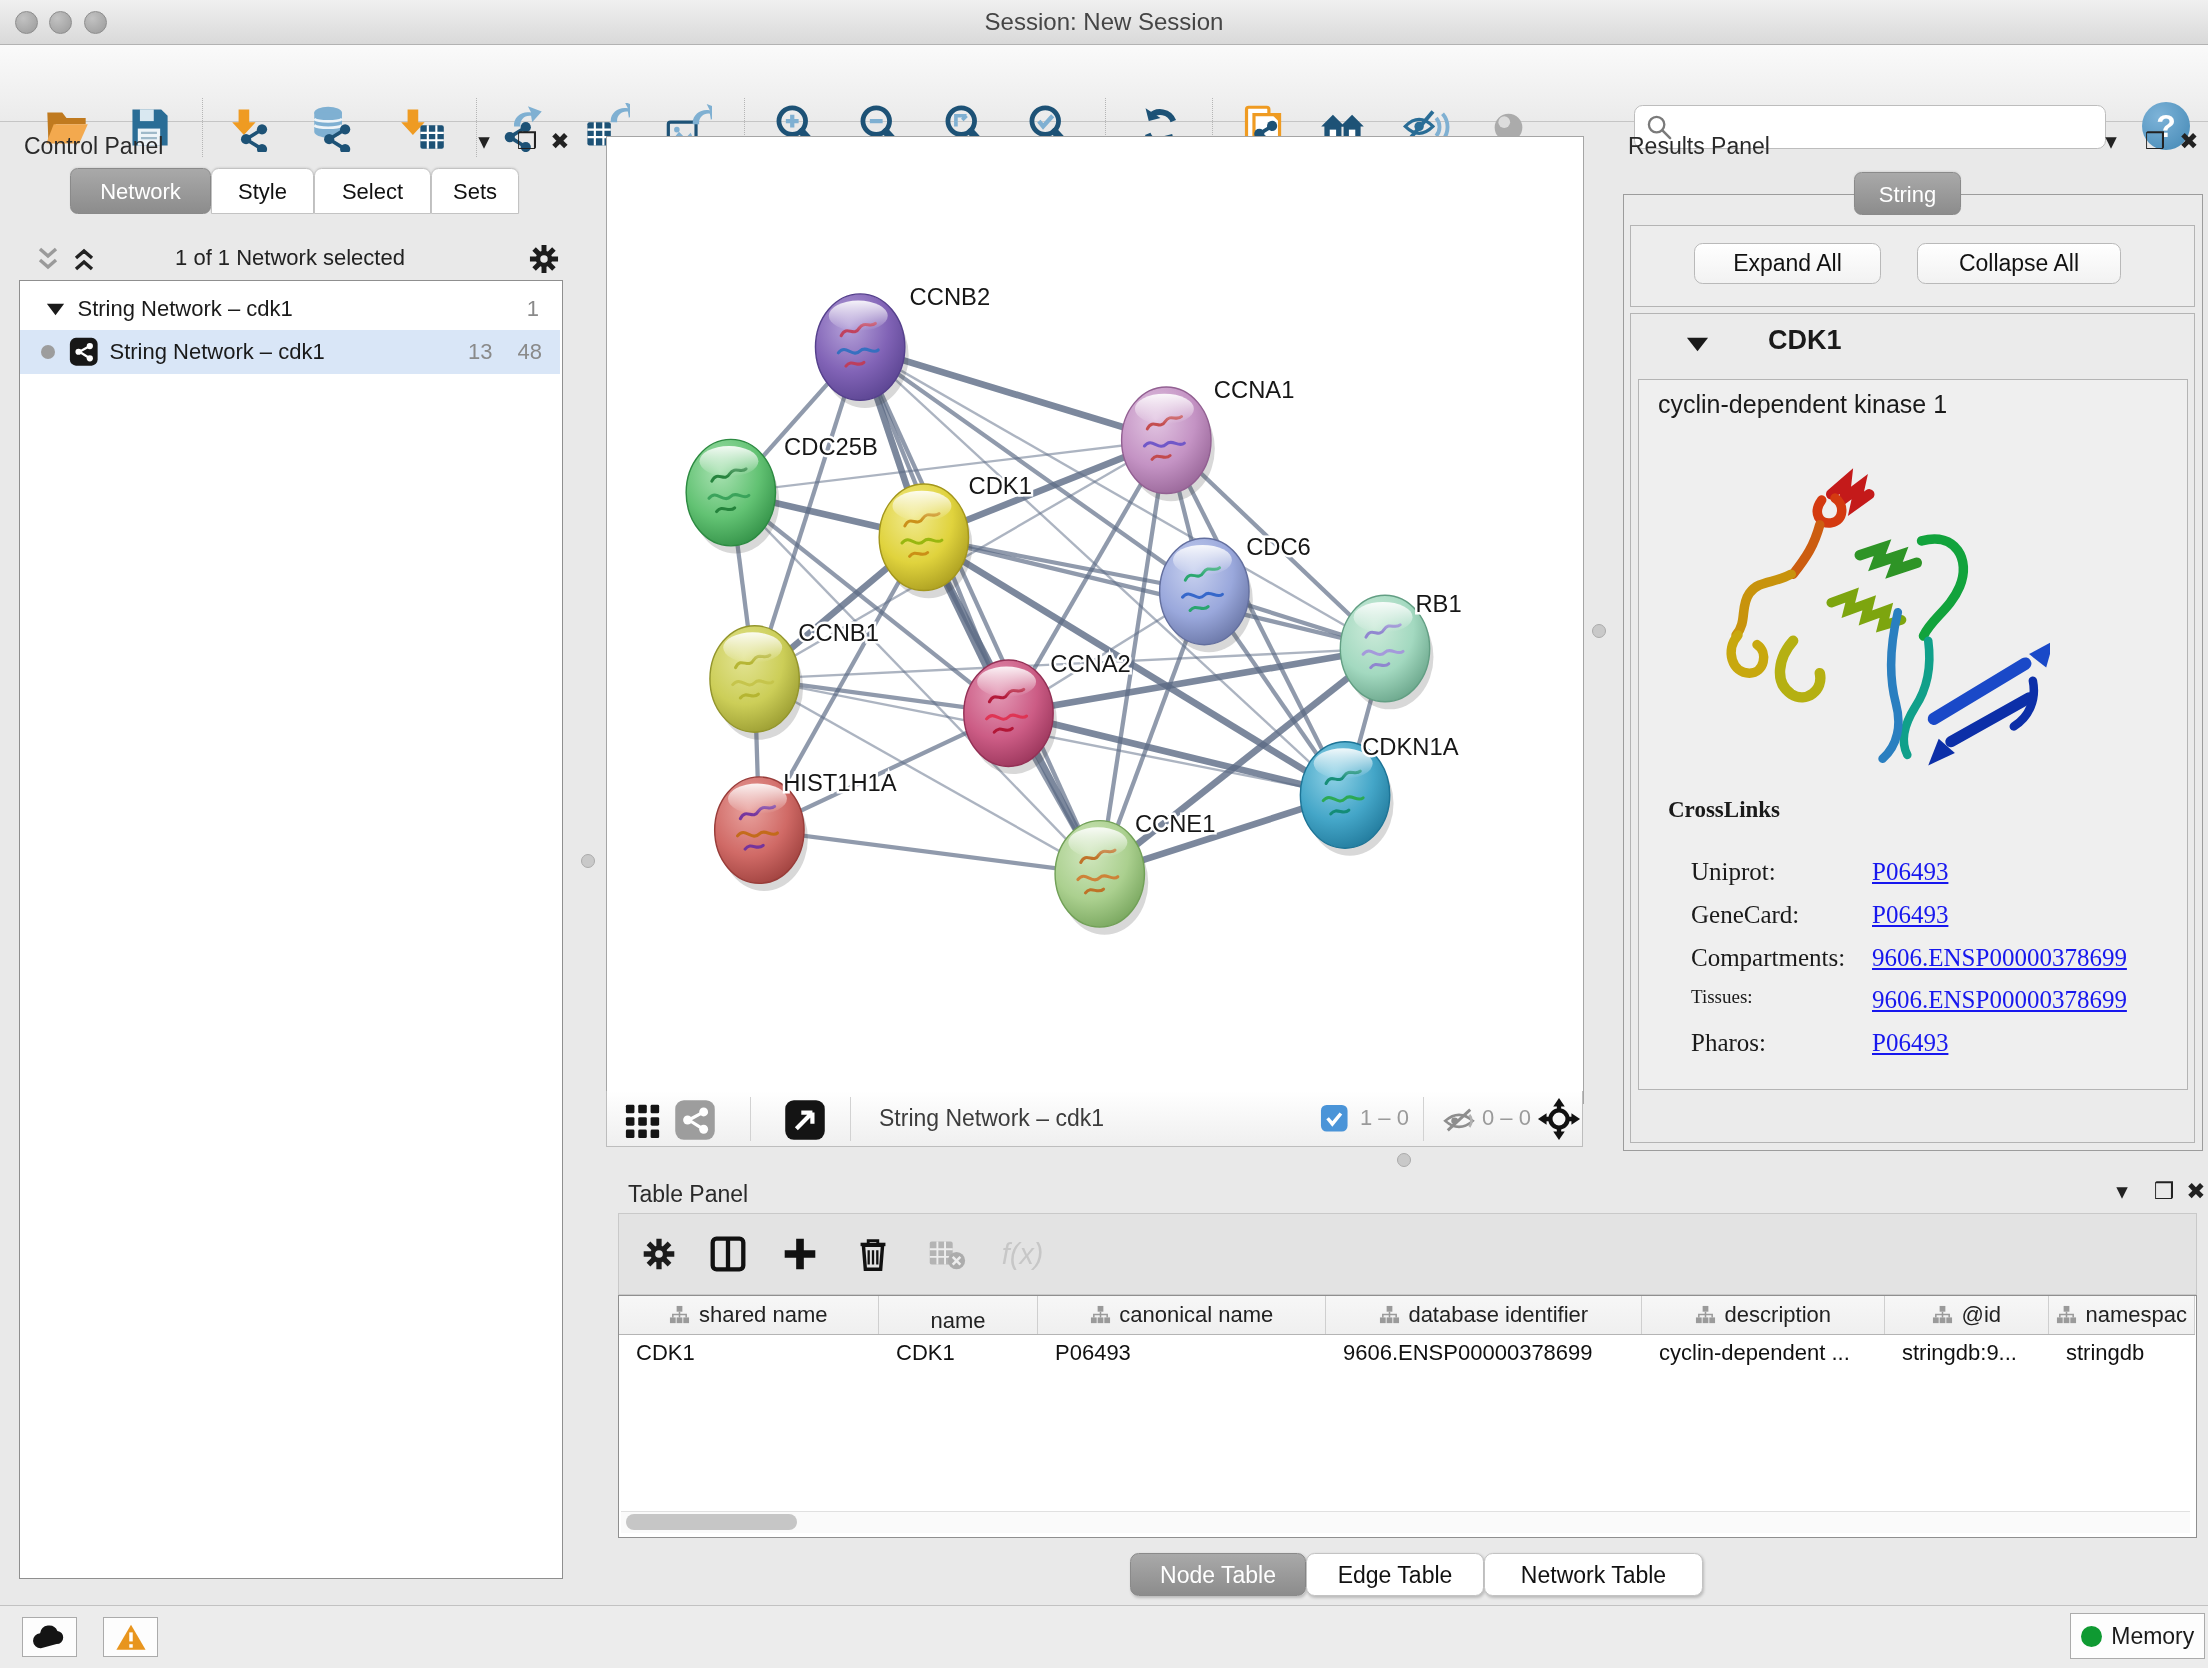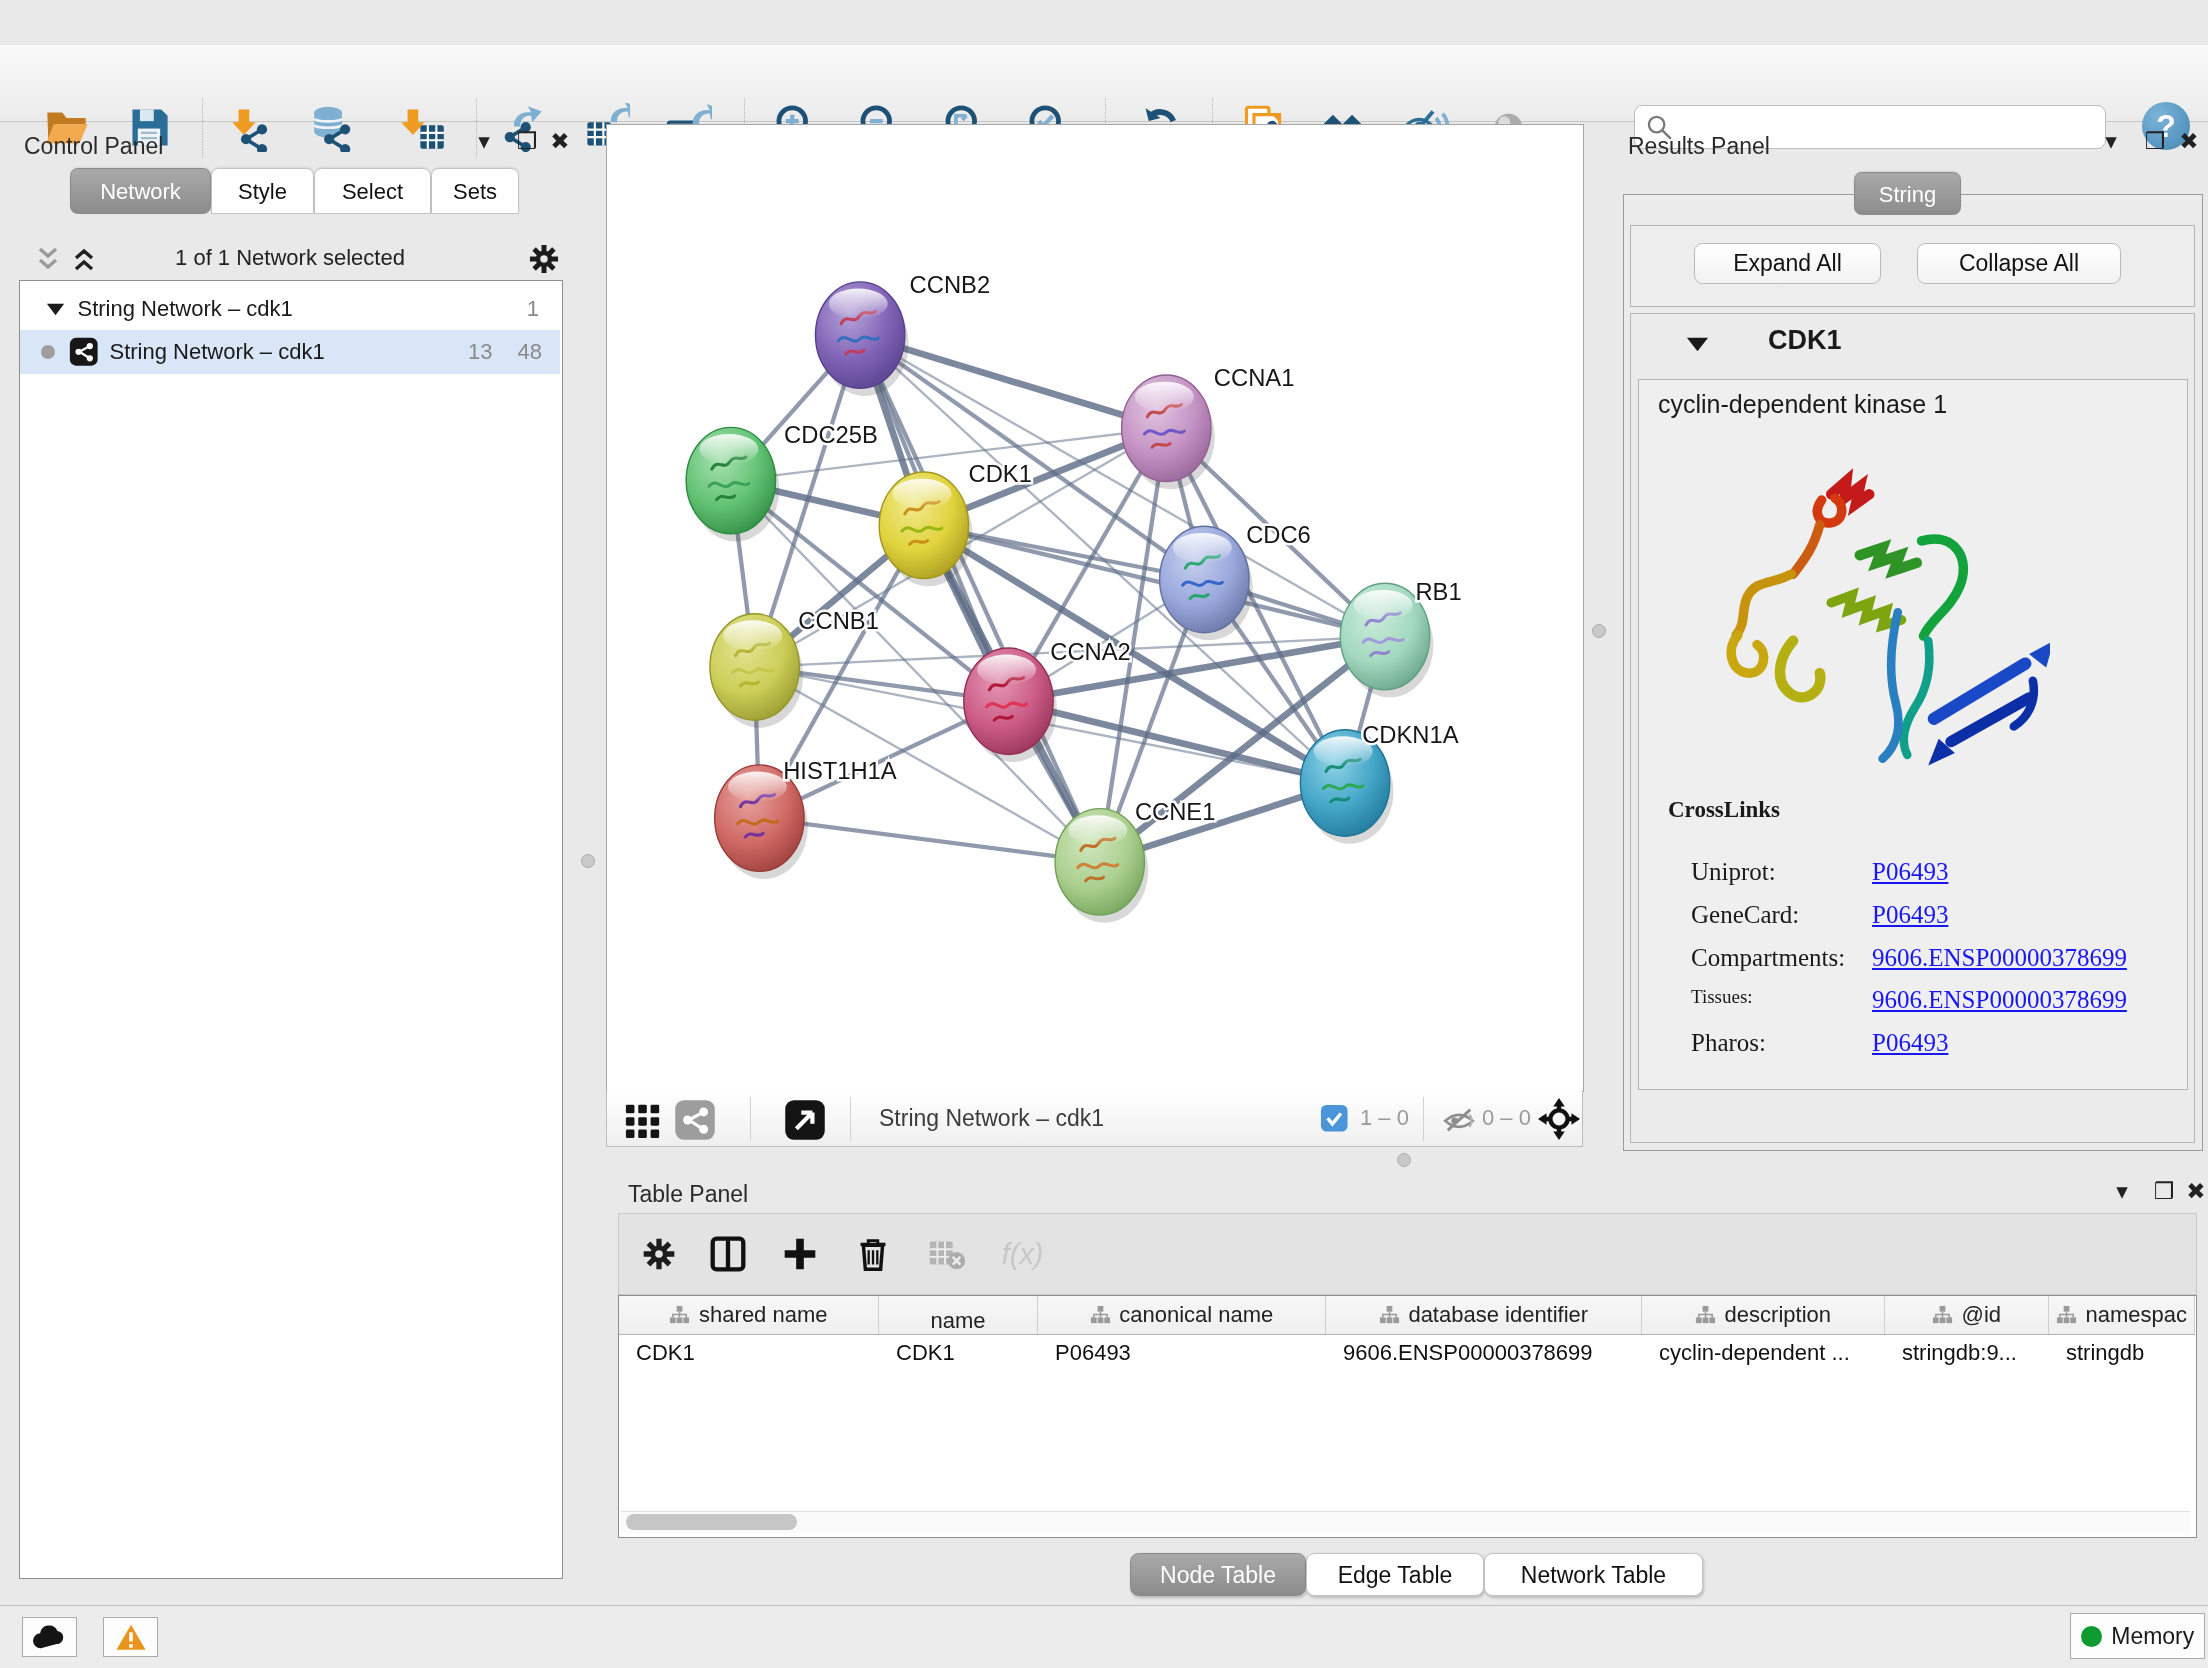--- a/index.html
+++ b/index.html
@@ -34,21 +34,21 @@
     text-align:center;font-size:22px;color:#111;cursor:pointer;box-shadow:0 -1px 1.9px rgba(0,0,0,.08);}
   .tab.sel{background:linear-gradient(#a9a9a9,#8c8c8c);color:#fff;border-color:#8a8a8a;border-radius:7.6px;}
   .btnish{box-sizing:border-box;background:linear-gradient(#ffffff,#f2f2f2);border:1px solid #b9b9b9;
     border-radius:8.6px;text-align:center;font-size:23px;color:#111;cursor:pointer;}
   
   .treebox{left:19px;top:280px;width:544px;height:1299px;background:#fff;border:1.9px solid #8f8f8f;box-sizing:border-box;}
   .trow{position:absolute;left:0;width:540px;height:44px;display:flex;align-items:center;font-size:22px;}
   .trow .cnt{color:#8a8a8a;}
   .trow.sel{background:#d9e6f7;}
   
-  .canvas{left:606px;top:124px;width:976px;height:966px;background:#fff;border:1px solid #a5a5a5;box-sizing:content-box;}
+  .canvas{left:606px;top:136px;width:976px;height:966px;background:#fff;border:1px solid #a5a5a5;box-sizing:content-box;}
   .cvtoolbar{left:606px;top:1091px;width:977px;height:56px;background:linear-gradient(#ffffff,#efefef);
     border:1px solid #bdbdbd;border-top:none;box-sizing:border-box;}
   .cvsep{top:5.7px;height:44px;border-left:1px solid #d2d2d2;position:absolute;}
   .cvlabel{font-size:23px;color:#3c3c3c;}
   .cvnum{font-size:22px;color:#9a9a9a;}
   .splitdot{width:12.4px;height:12.4px;border-radius:50%;background:#c9c9c9;border:1px solid #ababab;}
   
   .rbox{box-sizing:border-box;border:1.9px solid #9c9c9c;background:#ebebeb;}
   .rinner{box-sizing:border-box;border:1px solid #b4b4b4;background:#efefef;}
   .serif{font-family:"Liberation Serif",serif;}
@@ -72,20 +72,26 @@
   .statusbar{left:0;top:1605px;width:2208px;height:64px;background:#ececec;border-top:1.9px solid #c2c2c2;}
   .sbtn{box-sizing:border-box;background:#fdfdfd;border:1.9px solid #ababab;display:flex;align-items:center;justify-content:center;cursor:pointer;}
   .memdot{width:21px;height:21px;border-radius:50%;background:#0f9a32;margin-right:9.5px;}
   text{font-family:"Liberation Sans",sans-serif;}
 </style>
 </head>
 <body>
 
 <div class="win">
 
+  <div class="abs titlebar">
+    <div class="abs tl-light" style="left:15px"></div>
+    <div class="abs tl-light" style="left:49px"></div>
+    <div class="abs tl-light" style="left:84px"></div>
+    <div class="abs tb-title">Session: New Session</div>
+  </div>
 
   <div class="abs toolbar" id="toolbar">
     <div class="abs searchbox">
       <svg viewBox="0 0 28 28">
           <circle cx="11" cy="11" r="8" fill="none" stroke="#7a7a7a" stroke-width="2.4"></circle>
           <path d="M17 17l8 8" stroke="#7a7a7a" stroke-width="2.6" stroke-linecap="round"></path>
         </svg>
       <input value="" style="">
     </div>
     <div class="abs helpbtn">?</div>

